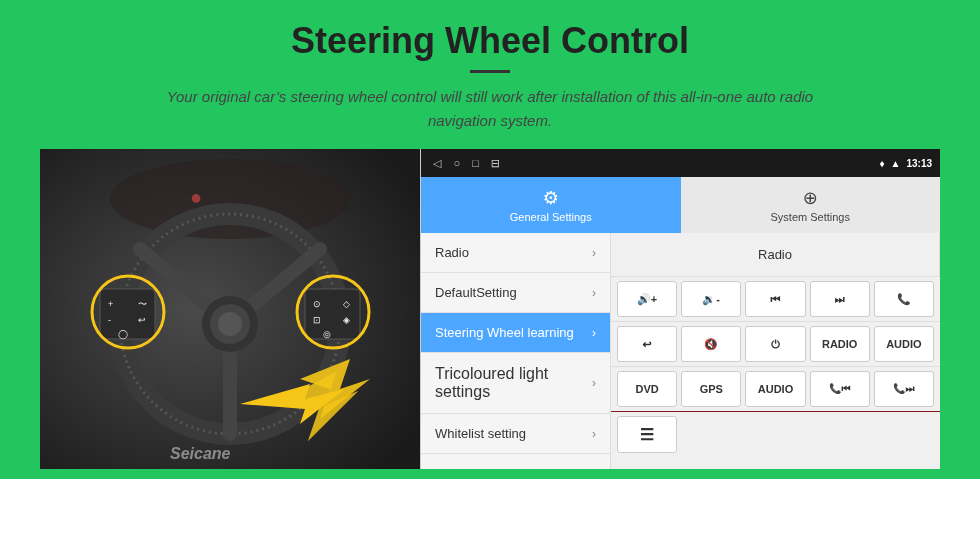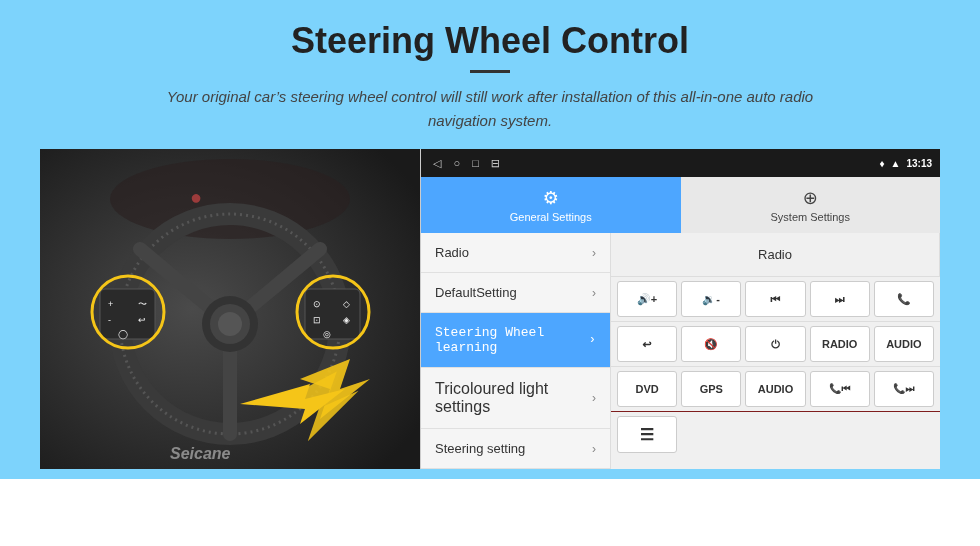--- a/index.html
+++ b/index.html
@@ -6,21 +6,21 @@
     body {
       font-family: Arial, sans-serif;
       background: #fff;
       width: 980px;
       min-height: 546px;
       overflow: hidden;
     }
 
     .page-wrapper {
       width: 980px;
-      background: #7dd3fc;
+      background: #22c55e;
       padding: 20px 40px 10px;
     }
 
     .title-section {
       text-align: center;
       margin-bottom: 12px;
     }
 
     .main-title {
       font-size: 36px;
@@ -167,21 +167,20 @@
       padding: 12px 14px;
       font-size: 13px;
       color: #333;
       border-bottom: 1px solid #e0e0e0;
       cursor: pointer;
     }
 
     .menu-item-active {
       background: #4da6ff;
       color: white;
-      font-family: Liberation Mono, monospace;
     }
 
     .chevron {
       font-size: 12px;
       color: #888;
     }
 
     .chevron-white {
       color: white;
     }
@@ -339,21 +338,21 @@
           </div>
           <div class="menu-item menu-item-active">
             <span>Steering Wheel learning</span>
             <span class="chevron chevron-white">›</span>
           </div>
           <div class="menu-item">
             <span style="font-size:16px;">Tricoloured light settings</span>
             <span class="chevron">›</span>
           </div>
           <div class="menu-item">
-            <span>Steering setting</span>
+            <span>Whitelist setting</span>
             <span class="chevron">›</span>
           </div>
         </div>
 
         <div class="right-panel">
 
           <div class="panel-row" style="height:44px;">
             <div style="flex:1; display:flex; align-items:center; justify-content:center; border-right:1px solid #ddd; height:100%;">
               <span style="font-size:13px; color:#333;">Radio</span>
             </div>

